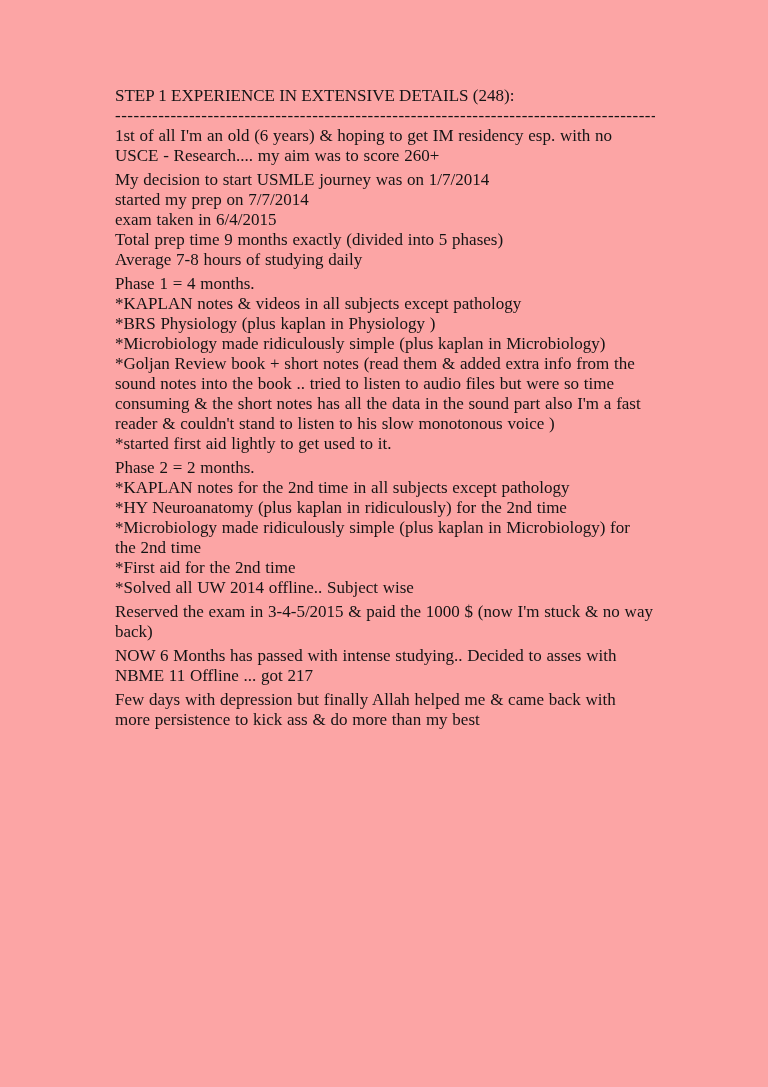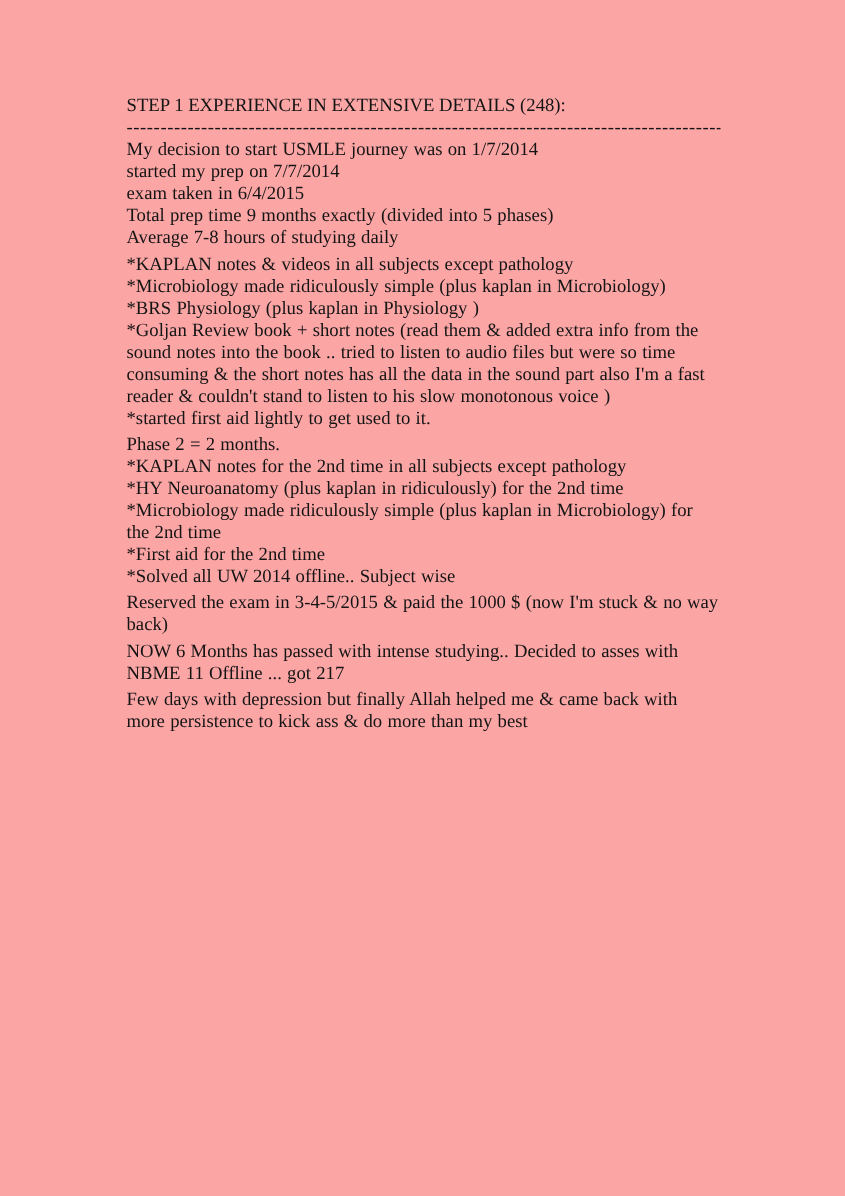--- a/index.html
+++ b/index.html
@@ -42,30 +42,34 @@
   }
 </style>
 </head>
 <body>
 
 <div class="page">
   <div class="doc-title">STEP 1 EXPERIENCE IN EXTENSIVE DETAILS (248):</div>
   <div class="separator">----------------------------------------------------------------------------------------</div>
   <div>
       <div class="para">
+        <div class="line">1st of all I'm an old (6 years) &amp; hoping to get IM residency esp. with no USCE - Research.... my aim was to score 260+</div>
+      </div>
+      <div class="para">
         <div class="line">My decision to start USMLE journey was on 1/7/2014</div>
         <div class="line">started my prep on 7/7/2014</div>
         <div class="line">exam taken in 6/4/2015</div>
         <div class="line">Total prep time 9 months exactly (divided into 5 phases)</div>
         <div class="line">Average 7-8 hours of studying daily</div>
       </div>
       <div class="para">
+        <div class="line">Phase 1 = 4 months.</div>
         <div class="line">*KAPLAN notes &amp; videos in all subjects except pathology</div>
+        <div class="line">*BRS Physiology (plus kaplan in Physiology )</div>
         <div class="line">*Microbiology made ridiculously simple (plus kaplan in Microbiology)</div>
-        <div class="line">*BRS Physiology (plus kaplan in Physiology )</div>
         <div class="line">*Goljan Review book + short notes (read them &amp; added extra info from the sound notes into the book .. tried to listen to audio files but were so time consuming &amp; the short notes has all the data in the sound part also I'm a fast reader &amp; couldn't stand to listen to his slow monotonous voice )</div>
         <div class="line">*started first aid lightly to get used to it.</div>
       </div>
       <div class="para">
         <div class="line">Phase 2 = 2 months.</div>
         <div class="line">*KAPLAN notes for the 2nd time in all subjects except pathology</div>
         <div class="line">*HY Neuroanatomy (plus kaplan in ridiculously) for the 2nd time</div>
         <div class="line">*Microbiology made ridiculously simple (plus kaplan in Microbiology) for the 2nd time</div>
         <div class="line">*First aid for the 2nd time</div>
         <div class="line">*Solved all UW 2014 offline.. Subject wise</div>

